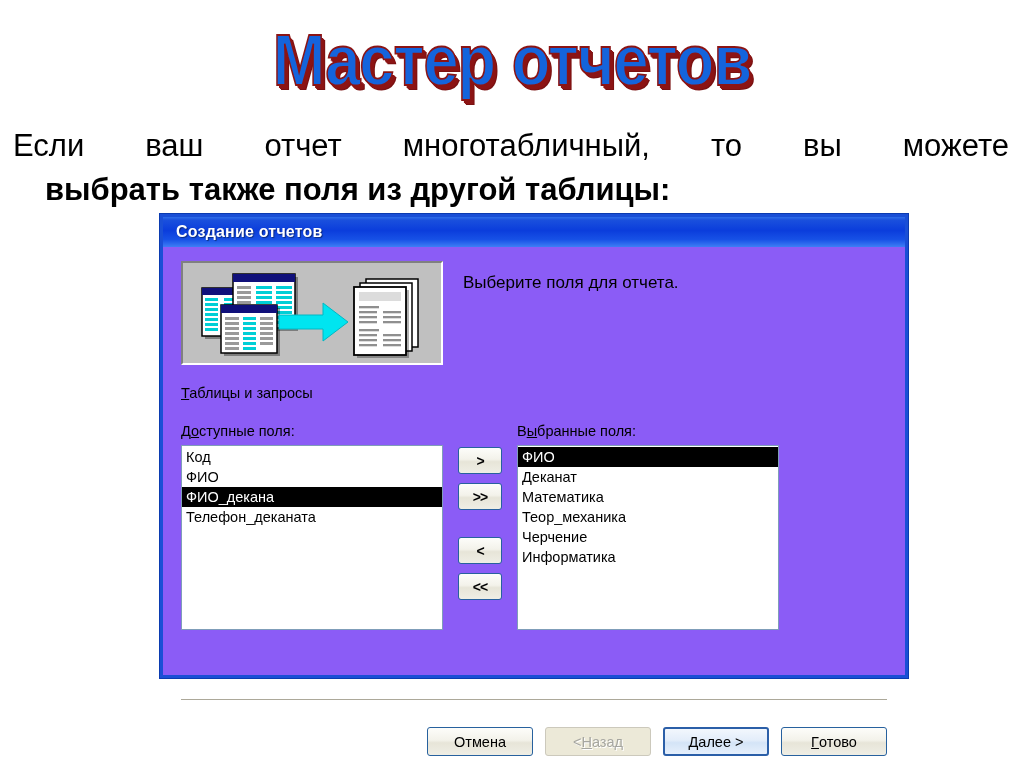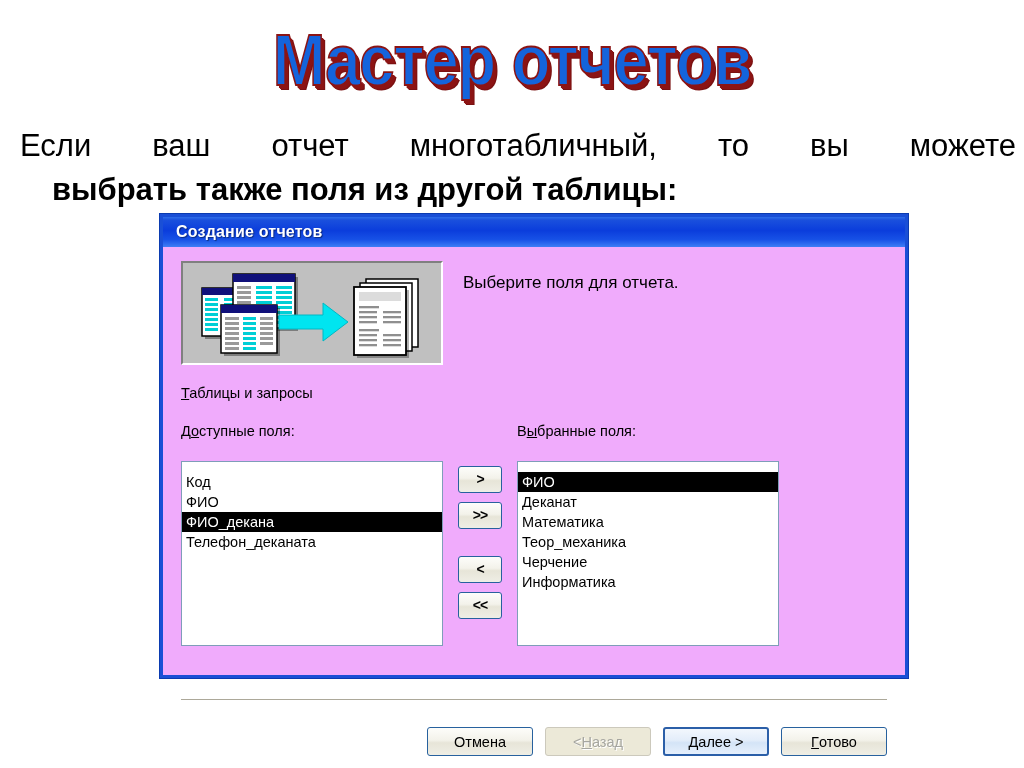--- a/index.html
+++ b/index.html
@@ -36,21 +36,21 @@
     transform: scaleY(1.18) scaleX(1.02);
     transform-origin: center top;
     white-space: nowrap;
     user-select: none;
   }
 
   
   #slide-body {
     position: absolute;
     top: 124px;
-    left: 20px;
+    left: 13px;
     width: 996px;
     font-size: 31px;
     line-height: 44px;
     color: #000000;
     text-align: justify;
     font-family: "Liberation Sans", sans-serif;
   }
   #slide-body .line1 {
     display: block;
     text-align: justify;
@@ -64,21 +64,21 @@
     font-weight: bold;
   }
 
   
   #dialog {
     position: absolute;
     left: 160px;
     top: 214px;
     width: 748px;
     height: 464px;
-    background: #f0abfc;
+    background: #8b5cf6;
     border: 3px solid #1a4fd6;
     border-top: none;
     box-sizing: border-box;
     box-shadow: 0 0 0 1px #0b3bb0;
   }
   #titlebar {
     height: 30px;
     background: linear-gradient(to bottom,
         #2f6ee8 0%, #1a50dd 10%, #0b3ddc 45%, #1751e6 75%, #3e7ef5 100%);
     border-top: 3px solid #1a4fd6;
@@ -175,38 +175,37 @@
     width: 0; height: 0;
     border-left: 5px solid transparent;
     border-right: 5px solid transparent;
     border-top: 6px solid #16287a;
   }
 
   
   #lists-area {
     margin-top: 22px;
     display: flex;
-    align-items: center;
+    align-items: flex-start;
   }
   .list-col { display: flex; flex-direction: column; }
   .list-col .list-label {
     font-size: 14.5px;
     color: #000;
     margin-bottom: 6px;
     font-family: "Liberation Sans", sans-serif;
   }
   .listbox {
     width: 262px;
     height: 185px;
     background: #ffffff;
     border: 1px solid #7f9db9;
     box-sizing: border-box;
     overflow: hidden;
-    padding-top: 10px;
-    margin-top: 16px;
+    padding-top: 1px;
   }
   .listbox .item {
     font-size: 14.5px;
     line-height: 20px;
     padding: 0 0 0 4px;
     color: #000;
     white-space: nowrap;
     font-family: "Liberation Sans", sans-serif;
   }
   .listbox .item.selected {

